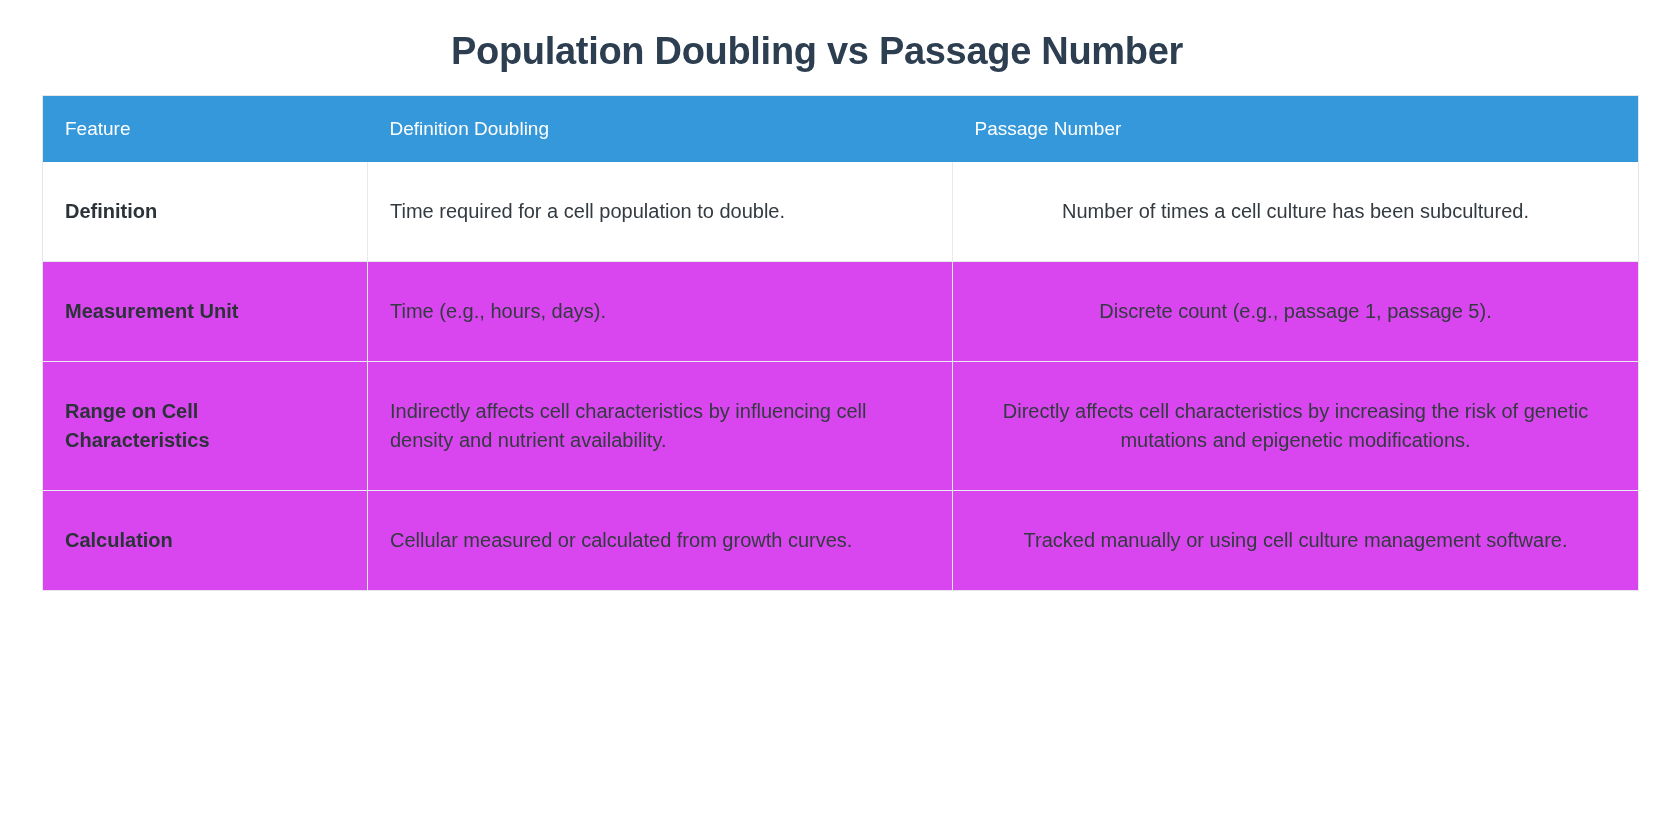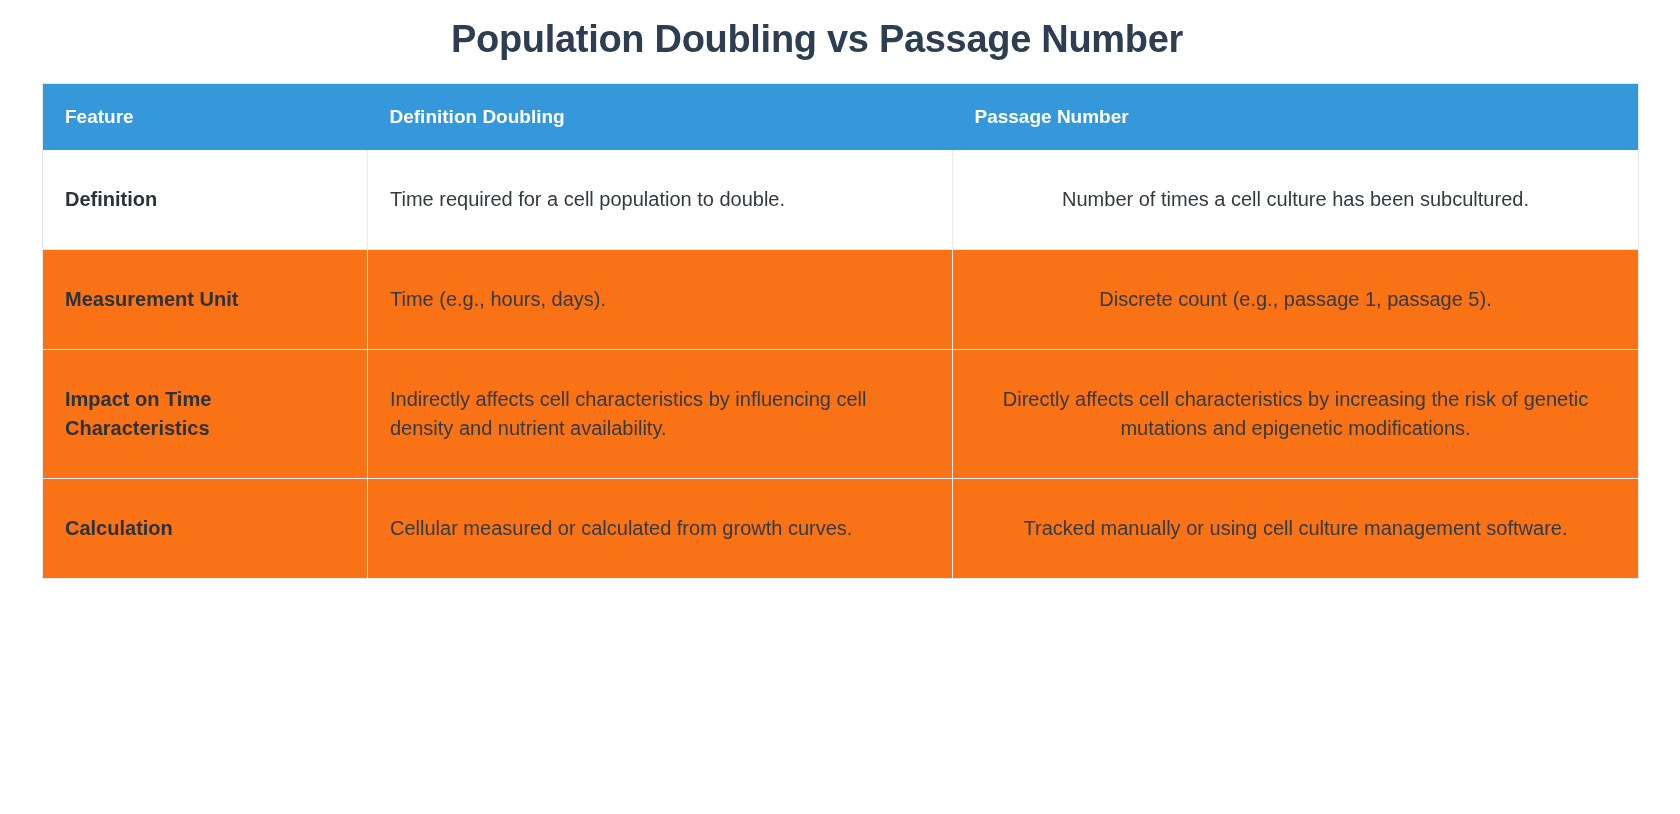--- a/index.html
+++ b/index.html
@@ -17,38 +17,38 @@
     padding: 18px 42px 0 42px;
     background: #ffffff;
     overflow: hidden;
   }
   .title {
     text-align: center;
     font-size: 38px;
     font-weight: bold;
     color: #2c3e50;
     letter-spacing: -0.3px;
-    margin: 0 0 22px 0;
+    margin: 12px 0 22px 0;
     padding-right: 46px;
   }
   table.compare {
     border-collapse: collapse;
     width: 1596px;
     table-layout: fixed;
     border: 1px solid #e3e7ea;
   }
   table.compare colgroup col.c1 { width: 325px; }
   table.compare colgroup col.c2 { width: 585px; }
   table.compare colgroup col.c3 { width: 686px; }
 
   table.compare thead th {
     background: #3498db;
     color: #ffffff;
     font-size: 19px;
-    font-weight: bold;
+    font-weight: normal;
     text-align: left;
     padding: 22px 22px;
     border: none;
     vertical-align: middle;
   }
   table.compare tbody td {
     font-size: 20px;
     color: #333a40;
     padding: 35px 22px;
     vertical-align: middle;
@@ -59,21 +59,21 @@
   table.compare tbody td:last-child { border-right: none; text-align: center; }
   table.compare tbody tr:last-child td { border-bottom: none; }
   table.compare tbody td.feature {
     font-weight: bold;
     color: #2b3238;
   }
   table.compare tbody tr.odd td {
     background: #ffffff;
   }
   table.compare tbody tr.even td {
-    background: #f97316;
+    background: #d946ef;
   }
 </style>
 </head>
 <body>
 
 <div class="page">
 
   <div class="title">Population Doubling vs Passage Number</div>
 
   <table class="compare">
@@ -94,21 +94,21 @@
         <td class="feature">Definition</td>
         <td>Time required for a cell population to double.</td>
         <td>Number of times a cell culture has been subcultured.</td>
       </tr>
       <tr class="even">
         <td class="feature">Measurement Unit</td>
         <td>Time (e.g., hours, days).</td>
         <td>Discrete count (e.g., passage 1, passage 5).</td>
       </tr>
       <tr class="even">
-        <td class="feature">Impact on Time Characteristics</td>
+        <td class="feature">Range on Cell Characteristics</td>
         <td>Indirectly affects cell characteristics by influencing cell density and nutrient availability.</td>
         <td>Directly affects cell characteristics by increasing the risk of genetic mutations and epigenetic modifications.</td>
       </tr>
       <tr class="even">
         <td class="feature">Calculation</td>
         <td>Cellular measured or calculated from growth curves.</td>
         <td>Tracked manually or using cell culture management software.</td>
       </tr>
     </tbody>
   </table>

